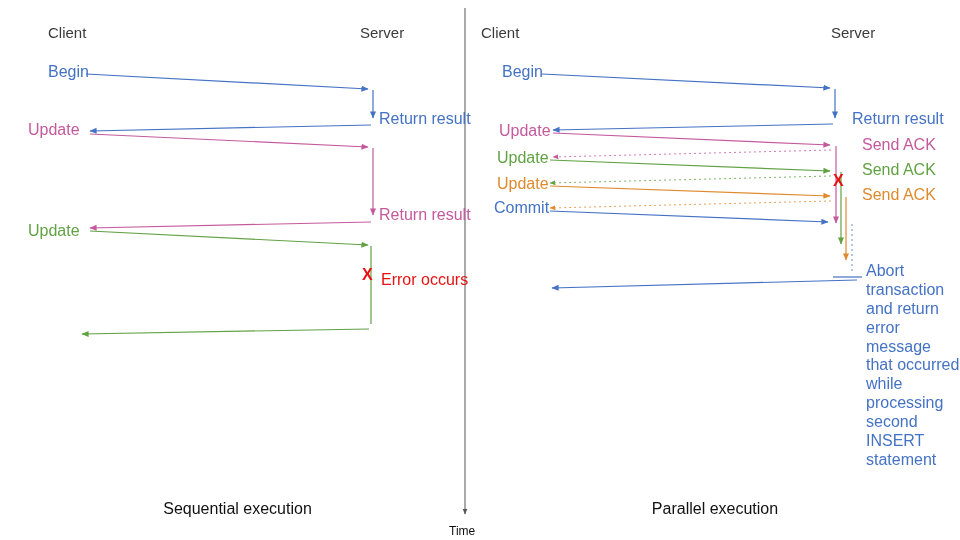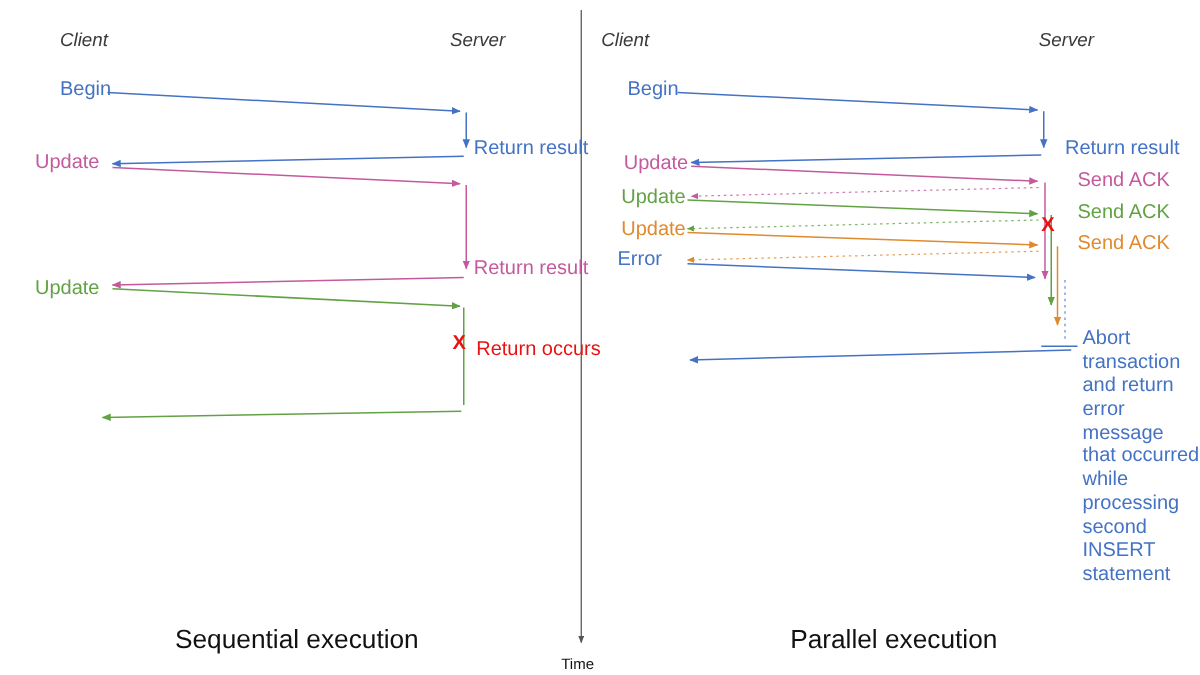--- a/index.html
+++ b/index.html
@@ -1,28 +1,28 @@
 <!DOCTYPE html>
 <html><head>
 <meta charset="utf-8">
 <style>
   html,body{margin:0;padding:0}
   body{width:960px;height:540px;background:#ffffff;font-family:"Liberation Sans",sans-serif;overflow:hidden}
   .canvas{position:relative;width:960px;height:540px}
   svg.wires{position:absolute;left:0;top:0}
   .lbl{position:absolute;font-size:16px;white-space:nowrap;line-height:1.18}
-  .hdr{font-style:italic;font-size:15px;color:#3a3a3a}
+  .hdr{font-size:15px;color:#3a3a3a}
   .blue{color:#4472c4}
   .pink{color:#c45a9d}
   .green{color:#61a243}
   .orange{color:#e08a2e}
   .red{color:#e81212}
   .wrap{white-space:normal}
   .xmark{font-weight:bold;font-size:16px;font-family:"Liberation Sans",sans-serif}
-  .title{font-size:21px;color:#111;text-align:center}
+  .title{font-size:16px;color:#111;text-align:center}
   .time{font-size:12px;color:#111}
 </style>
 </head>
 <body>
 
 <div class="canvas">
 
   <svg class="wires" width="960" height="540" viewBox="0 0 960 540">
     <defs>
       <marker id="ah-blue" markerWidth="7" markerHeight="7" refX="5.5" refY="2.5" orient="auto">
@@ -83,37 +83,37 @@
   <div class="lbl hdr" style="left:48px;top:24px">Client</div>
   <div class="lbl hdr" style="left:360px;top:24px">Server</div>
 
   <div class="lbl blue" style="left:48px;top:63px">Begin</div>
   <div class="lbl blue" style="left:379px;top:110px">Return result</div>
   <div class="lbl pink" style="left:28px;top:121px">Update</div>
   <div class="lbl pink" style="left:379px;top:206px">Return result</div>
   <div class="lbl green" style="left:28px;top:222px">Update</div>
 
   <div class="lbl red xmark" style="left:362px;top:266px">X</div>
-  <div class="lbl red" style="left:381px;top:271px">Return occurs</div>
+  <div class="lbl red" style="left:381px;top:271px">Error occurs</div>
 
 
   <div class="lbl title" style="left:95px;top:500px;width:285px">Sequential execution</div>
 
   <div class="lbl hdr" style="left:481px;top:24px">Client</div>
   <div class="lbl hdr" style="left:831px;top:24px">Server</div>
 
   <div class="lbl blue" style="left:502px;top:63px">Begin</div>
   <div class="lbl blue" style="left:852px;top:110px">Return result</div>
   <div class="lbl pink" style="left:499px;top:122px">Update</div>
   <div class="lbl pink" style="left:862px;top:136px">Send ACK</div>
   <div class="lbl green" style="left:497px;top:149px">Update</div>
   <div class="lbl green" style="left:862px;top:161px">Send ACK</div>
   <div class="lbl orange" style="left:497px;top:175px">Update</div>
   <div class="lbl orange" style="left:862px;top:186px">Send ACK</div>
-  <div class="lbl blue" style="left:494px;top:199px">Error</div>
+  <div class="lbl blue" style="left:494px;top:199px">Commit</div>
 
   <div class="lbl red xmark" style="left:833px;top:172px">X</div>
 
   <div class="lbl blue wrap" style="left:866px;top:262px;width:94px">Abort transaction and return error message that occurred while processing second INSERT statement</div>
 
   <div class="lbl title" style="left:575px;top:500px;width:280px">Parallel execution</div>
 
   <div class="lbl time" style="left:449px;top:524px">Time</div>
 
 </div>

